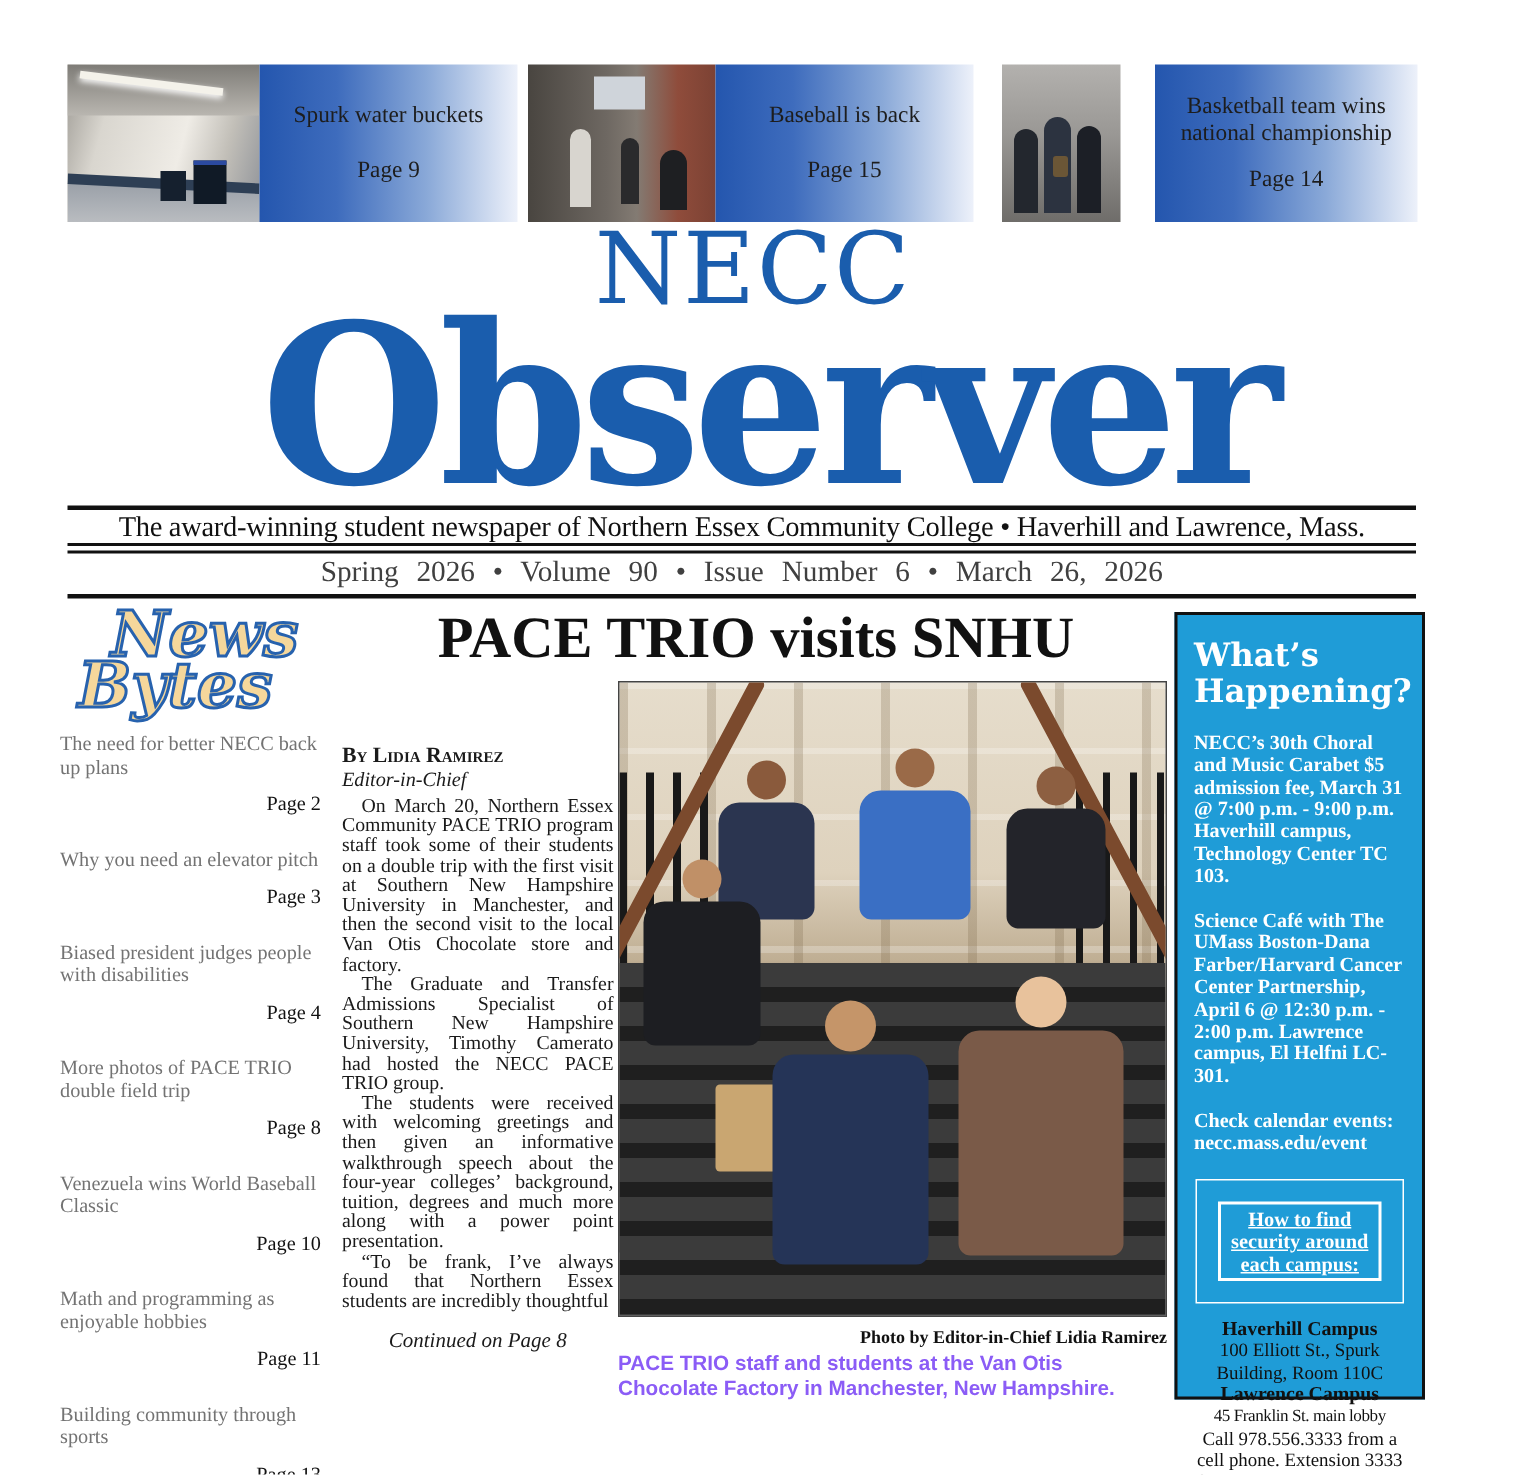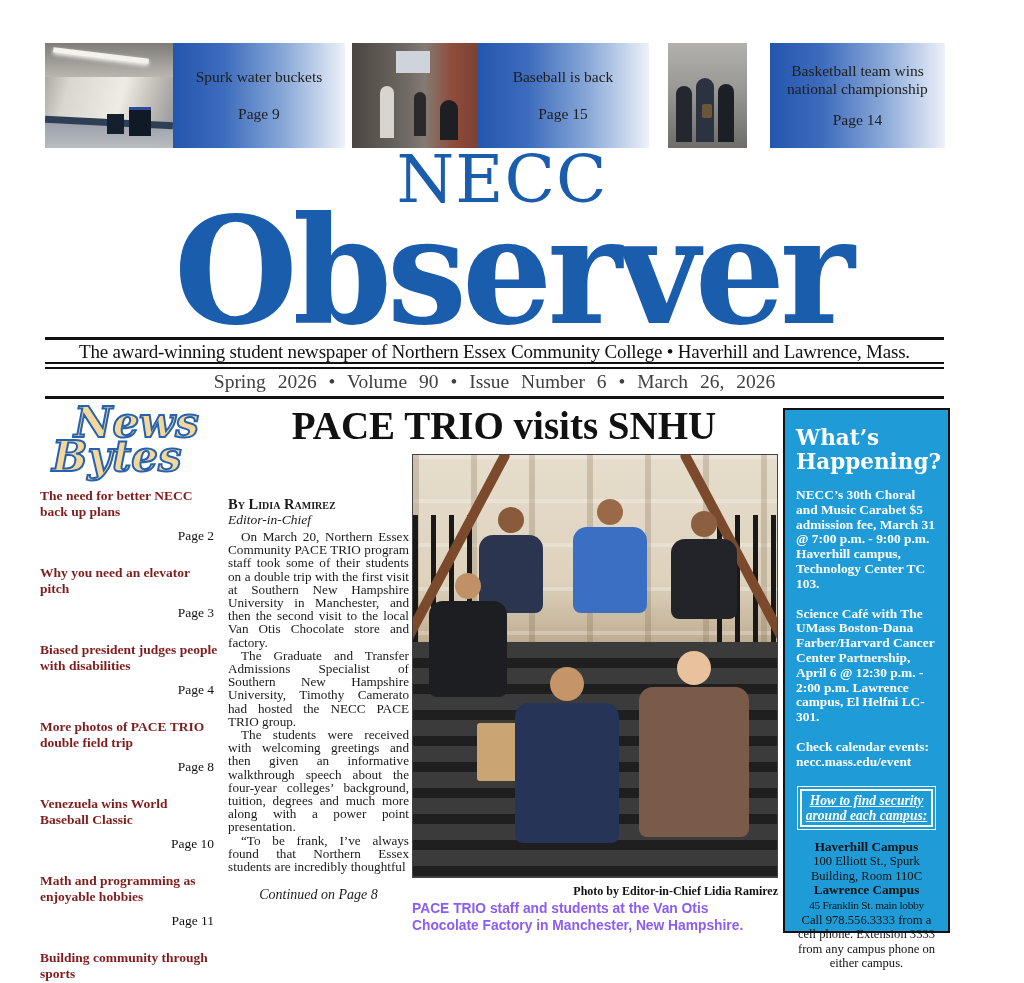--- a/index.html
+++ b/index.html
@@ -51,21 +51,21 @@
   .tagline{position:absolute;top:341px;left:45px;width:899px;text-align:center;font-size:19px;letter-spacing:-0.2px;color:#111;}
   .dateline{position:absolute;top:371px;left:45px;width:899px;text-align:center;font-size:19.5px;word-spacing:7px;color:#404040;}
 
   
   .newsbytes{position:absolute;top:406px;left:40px;width:178px;}
   .nb-logo{font-family:"DejaVu Serif",serif;font-weight:bold;font-style:italic;font-size:42px;line-height:34px;
            color:#f5d79b;-webkit-text-stroke:2px #2762ae;text-stroke:2px #2762ae;margin-bottom:14px;}
   .nb-logo .l1{margin-left:34px;}
   .nb-logo .l2{margin-left:12px;}
   .nb-item{margin-bottom:9px;}
-  .nb-title{font-weight:bold;font-size:13.5px;line-height:15.5px;color:#7f1d1d;}
+  .nb-title{font-weight:normal;font-size:13.5px;line-height:15.5px;color:#737373;}
   .nb-page{text-align:right;font-size:13.5px;color:#111;padding:9px 4px 12px 0;}
 
   
   .article{position:absolute;top:405px;left:228px;width:552px;height:560px;}
   .headline{position:absolute;top:0;left:0;width:100%;text-align:center;font-weight:bold;font-size:39px;line-height:42px;color:#111;}
   .body-col{position:absolute;top:46px;left:0;width:181px;}
   .byline-name{font-weight:bold;font-variant:small-caps;font-size:14.5px;line-height:16px;margin-top:45px;}
   .byline-role{font-style:italic;font-size:13.5px;line-height:15px;margin-bottom:3px;}
   .body-col p{margin:0;text-align:justify;font-size:13.2px;line-height:13.2px;text-indent:13px;}
   .continued{margin-top:14px;text-align:center;font-style:italic;font-size:14px;}
@@ -98,21 +98,21 @@
   .credit{position:absolute;top:479px;left:184px;width:366px;text-align:right;font-weight:bold;font-size:12px;color:#111;}
   .caption{position:absolute;top:495px;left:184px;width:366px;font-family:"Liberation Sans",sans-serif;
            font-weight:bold;font-size:13.8px;line-height:17px;color:#8b5cf6;}
 
   
   .happen{position:absolute;top:408px;left:783px;width:167px;height:525px;box-sizing:border-box;
           background:#1f9cd7;border:2px solid #111;padding:16px 11px 10px;color:#fff;}
   .hp-title{font-family:"DejaVu Serif",serif;font-weight:bold;font-size:21.5px;line-height:24px;margin-bottom:14px;}
   .hp-event{font-weight:bold;font-size:13.4px;line-height:14.8px;margin-bottom:15px;}
   .hp-note{font-weight:bold;font-size:13.4px;line-height:14.8px;margin-bottom:16px;}
-  .sec-outer{border:1.5px solid #fff;padding:2px;margin:0 1px 10px;font-style:italic;}
+  .sec-outer{border:1.5px solid #fff;padding:14px;margin:0 1px 10px;}
   .sec-inner{border:2px solid #fff;padding:2px 3px;text-align:center;}
   .sec-head{font-weight:bold;font-size:13.6px;line-height:15px;text-decoration:underline;}
   .sec-info{color:#111;text-align:center;font-size:12.6px;line-height:14.6px;}
   .sec-info .b{font-weight:bold;font-size:13.2px;}
   .sec-info .sm{font-size:11.4px;letter-spacing:-0.3px;}
 </style>
 </head>
 <body>
 
 <div class="teaser-row">

